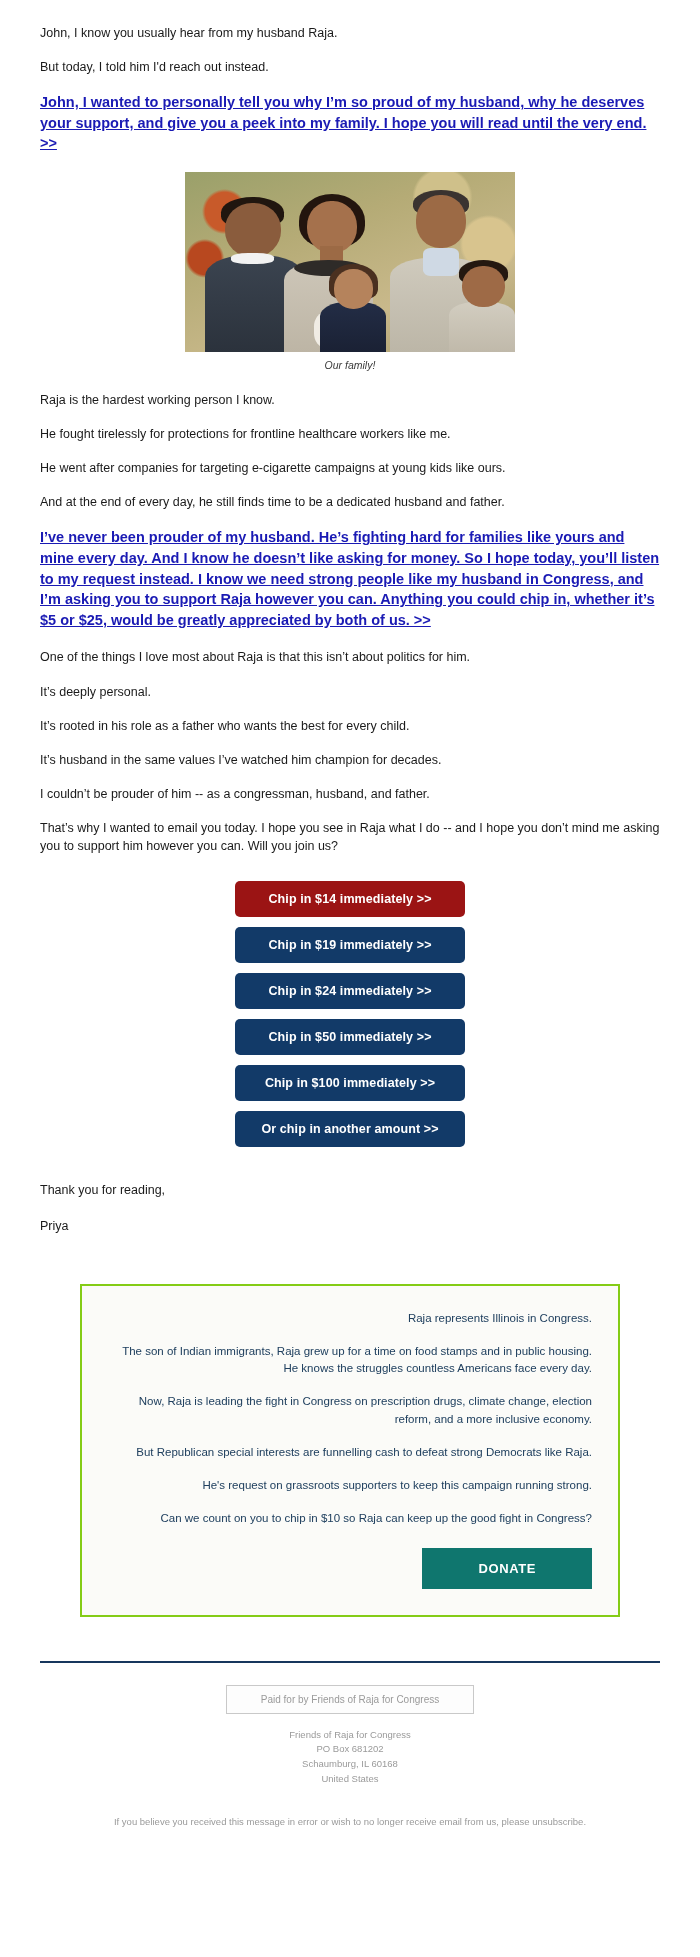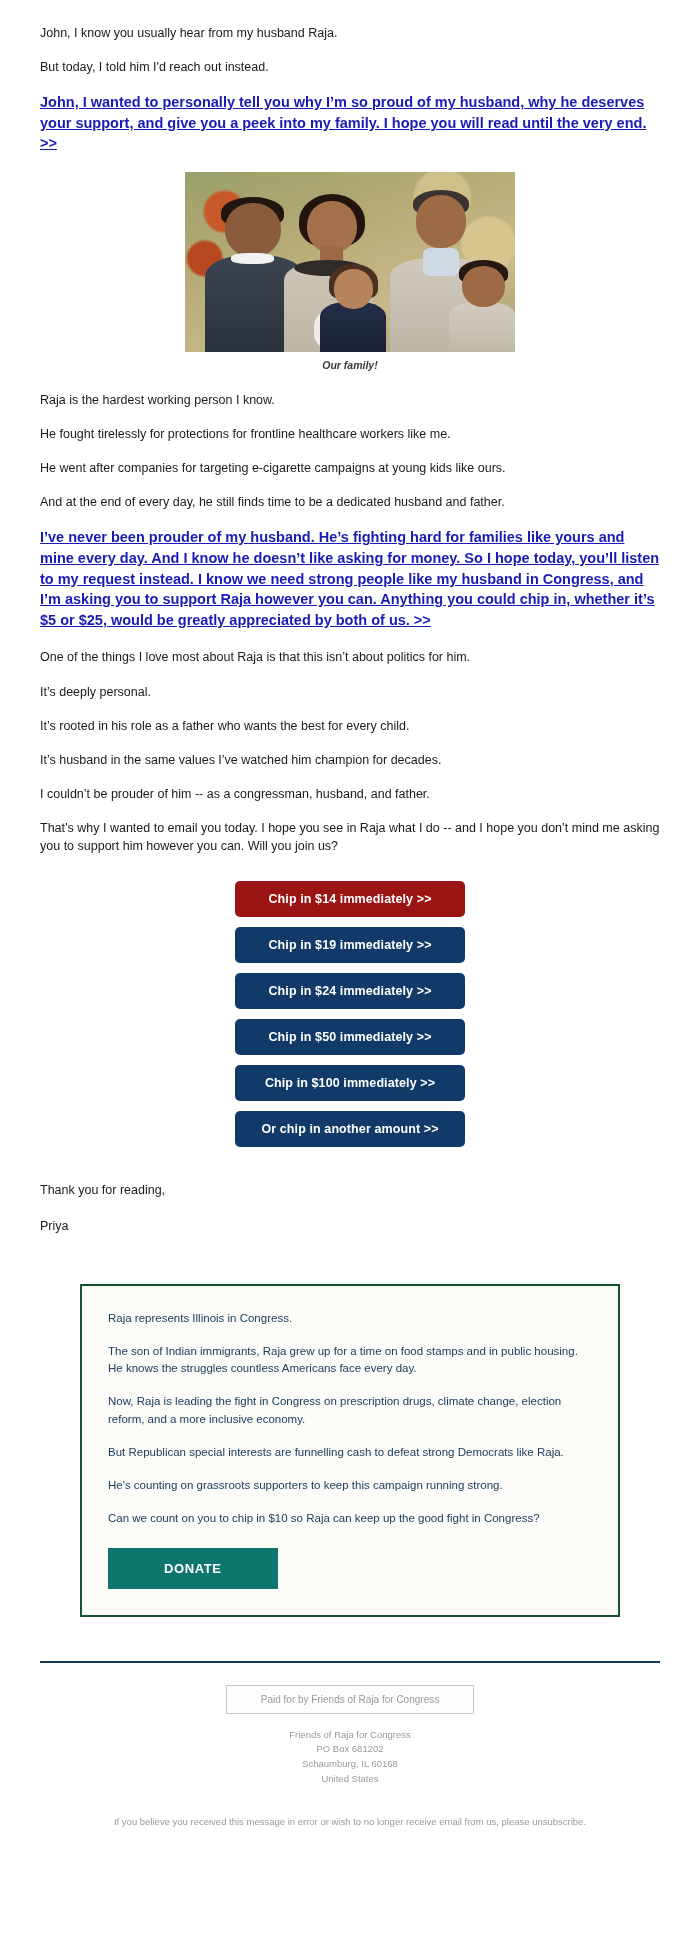--- a/index.html
+++ b/index.html
@@ -32,21 +32,20 @@
     font-size: 14.5px;
     font-weight: bold;
     color: #1a1ab4;
     text-decoration: underline;
     line-height: 1.42;
     margin: 4px 0 18px 0;
   }
   .photo-block {
     text-align: center;
     margin: 6px 0 20px 0;
-    font-weight: bold;
   }
   .photo {
     width: 330px;
     height: 180px;
     display: inline-block;
     position: relative;
     overflow: hidden;
     background: #b9a98a;
   }
   .photo .bg {
@@ -137,24 +136,24 @@
   .signoff {
     font-size: 12.5px;
     line-height: 1.45;
     color: #1a1a1a;
     margin: 18px 0 0 0;
   }
   .infobox-wrap {
     padding: 48px 80px 0 80px;
   }
   .infobox {
-    border: 2px solid #14532d;
+    border: 2px solid #84cc16;
     background: #fbfbf8;
     padding: 24px 26px 26px 26px;
-    text-align: left;
+    text-align: right;
   }
   .infobox p {
     font-size: 11.5px;
     line-height: 1.5;
     color: #20405f;
     margin: 0 0 16px 0;
   }
   .infobox p:last-of-type { margin-bottom: 20px; }
   .donate-main {
     display: inline-block;
@@ -262,21 +261,21 @@
     <p class="signoff">Priya</p>
 
   </div>
 
   <div class="infobox-wrap">
     <div class="infobox">
       <p>Raja represents Illinois in Congress.</p>
       <p>The son of Indian immigrants, Raja grew up for a time on food stamps and in public housing. He knows the struggles countless Americans face every day.</p>
       <p>Now, Raja is leading the fight in Congress on prescription drugs, climate change, election reform, and a more inclusive economy.</p>
       <p>But Republican special interests are funnelling cash to defeat strong Democrats like Raja.</p>
-      <p>He's counting on grassroots supporters to keep this campaign running strong.</p>
+      <p>He's request on grassroots supporters to keep this campaign running strong.</p>
       <p>Can we count on you to chip in $10 so Raja can keep up the good fight in Congress?</p>
       <a class="donate-main" href="#">DONATE</a>
     </div>
   </div>
 
   <div class="footer-wrap">
     <hr class="footer-rule">
     <div class="paidfor-row">
       <div class="paidfor">Paid for by Friends of Raja for Congress</div>
     </div>

